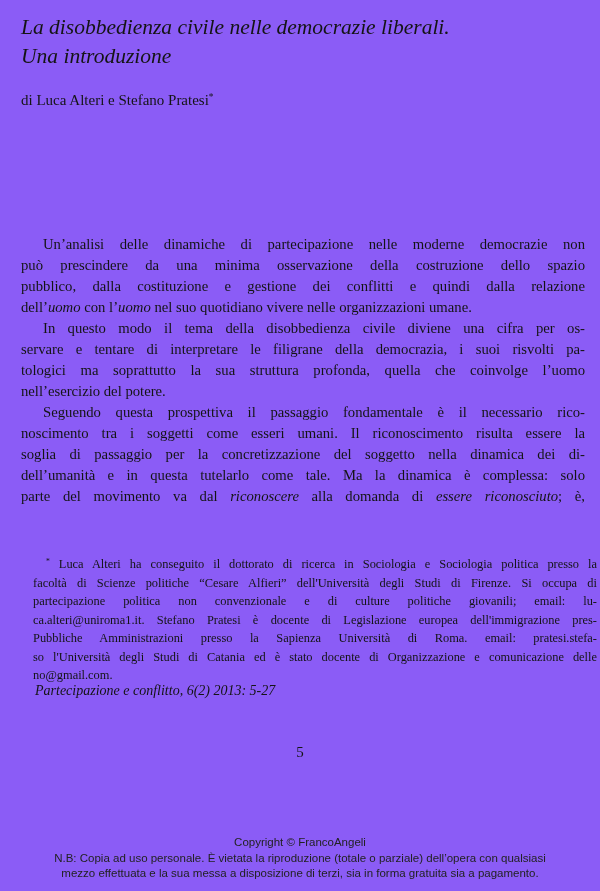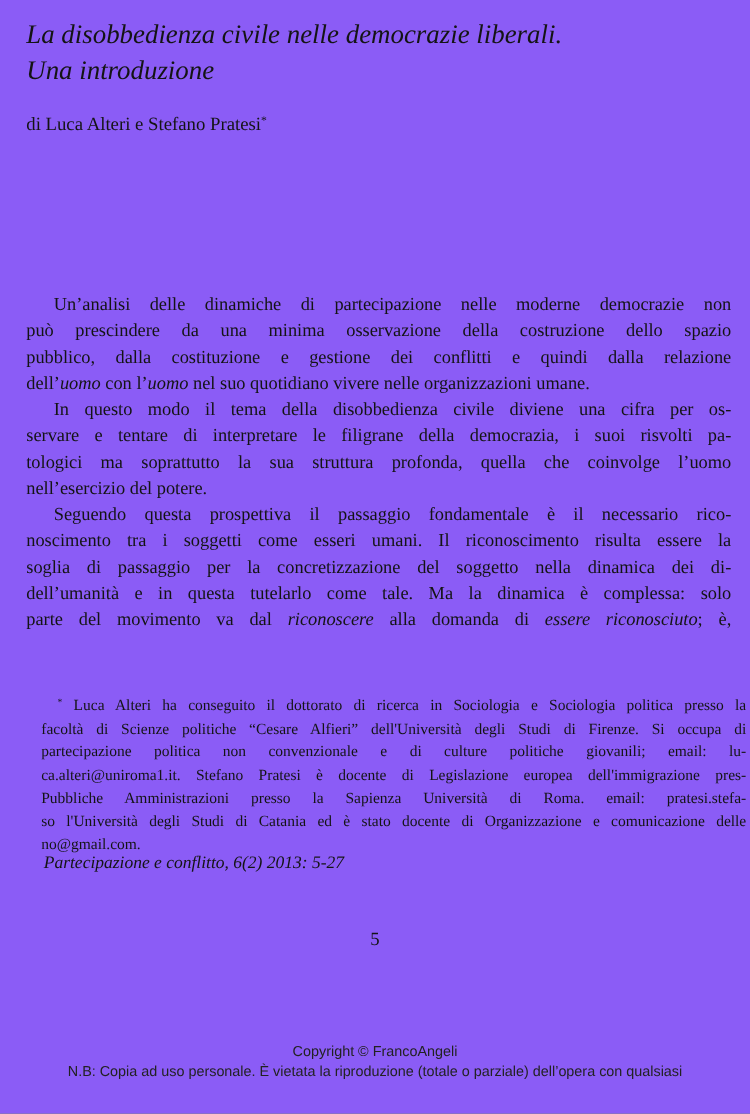--- a/index.html
+++ b/index.html
@@ -83,15 +83,16 @@
       <div class="tline"><span>no@gmail.com.</span></div>
     </div>
 
   <div class="journal-line">Partecipazione e conflitto, 6(2) 2013: 5-27</div>
 
   <div class="page-number">5</div>
 
   <div class="footer">
     <div>Copyright © FrancoAngeli</div>
     <div>N.B: Copia ad uso personale. È vietata la riproduzione (totale o parziale) dell’opera con qualsiasi</div>
+    <div>mezzo effettuata e la sua messa a disposizione di terzi, sia in forma gratuita sia a pagamento.</div>
   </div>
 
 </div>
 
 </body></html>

